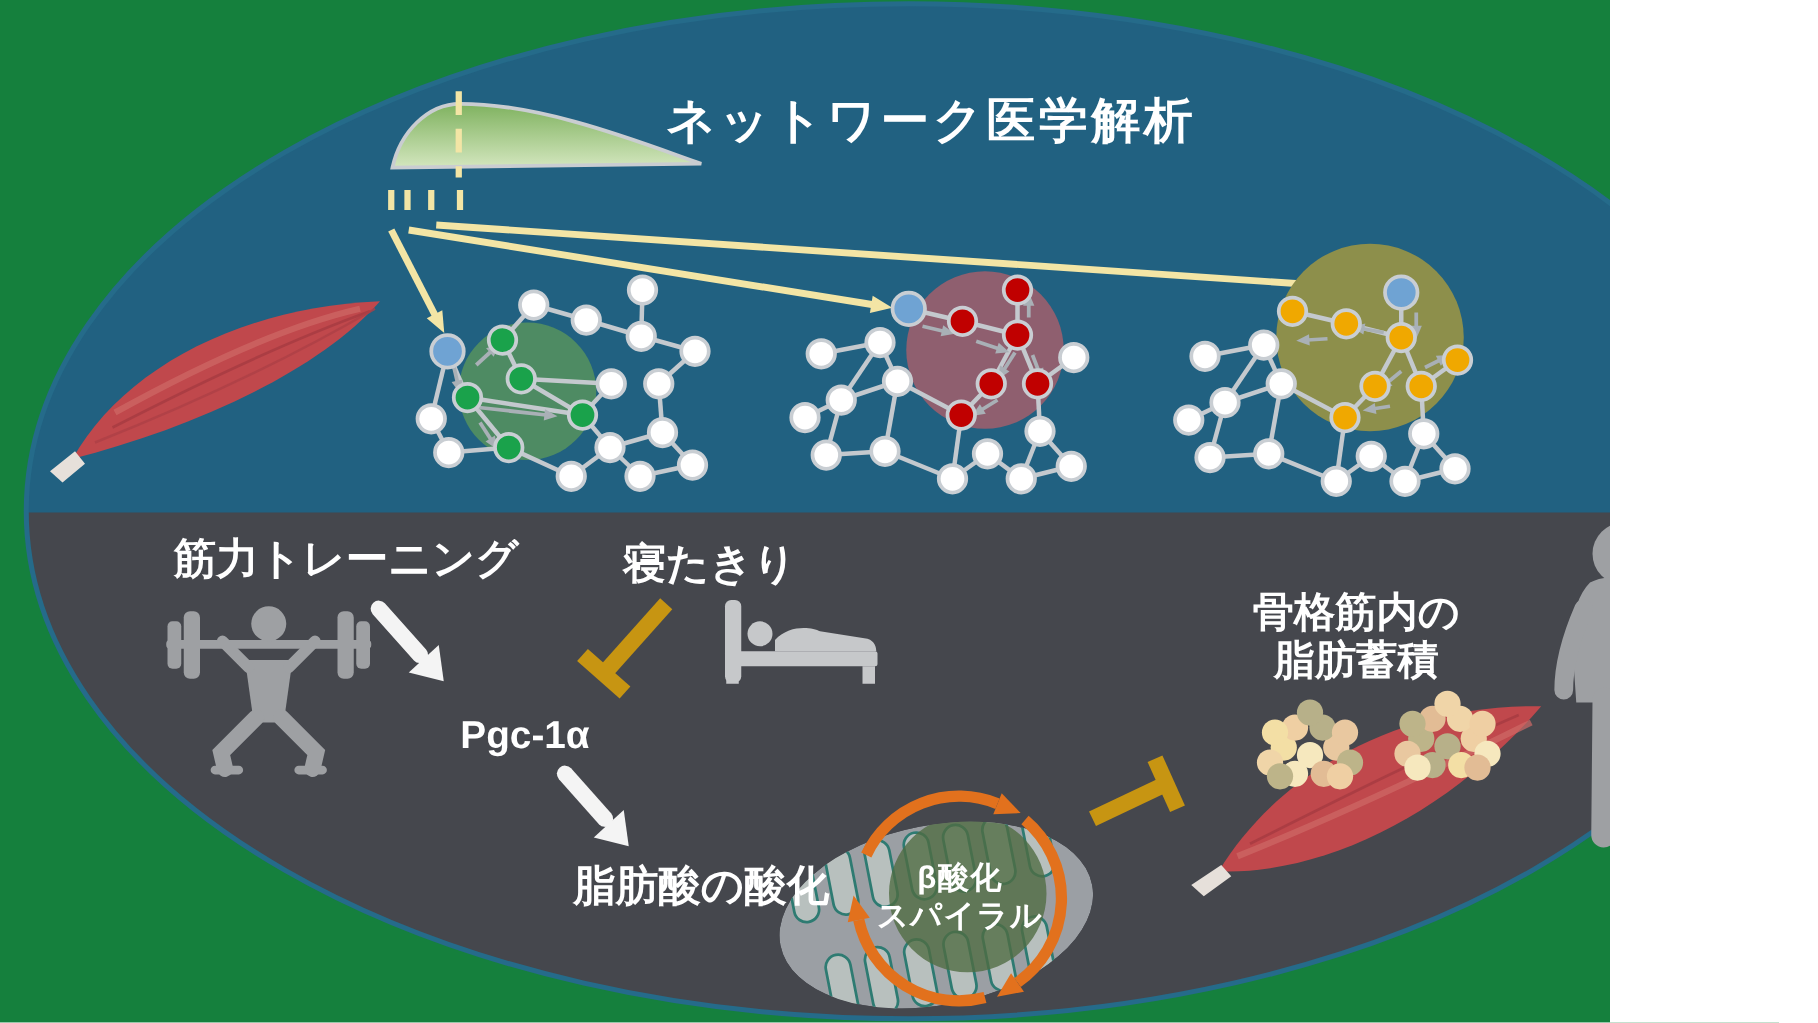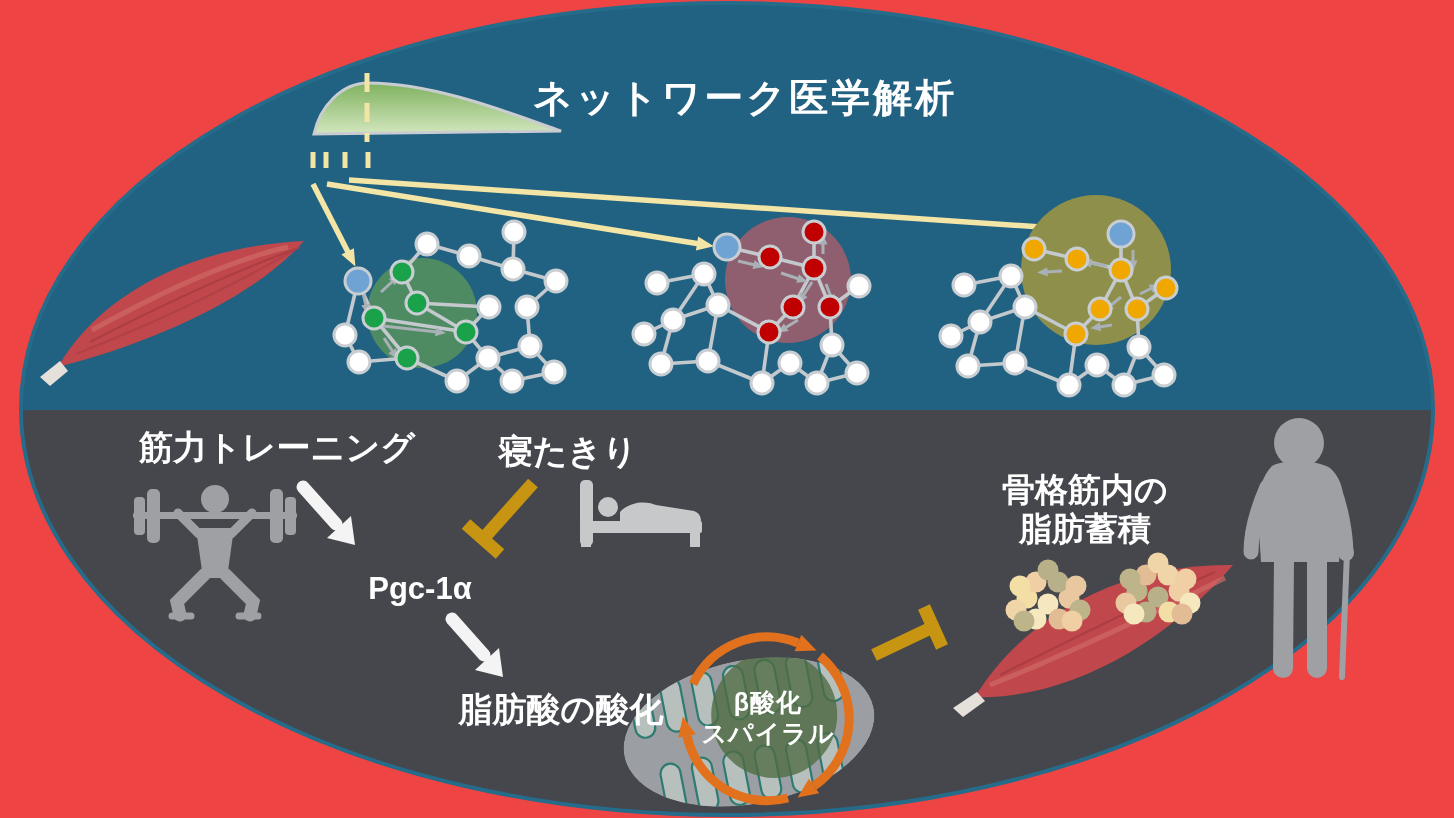--- a/index.html
+++ b/index.html
@@ -1,16 +1,16 @@
 <!DOCTYPE html>
 <html style="--top-background: #216181; --bottom-background: #45474D; --ellipse-border: #256B8A; --mapping-arrow-yellow: #F3E5A5; --inhibition-gold: #C79512; --cycle-orange: #E2711D; --cluster-green: #4E8B63; --cluster-maroon: #8F5F6F; --cluster-olive: #8D8F4B; --node-green: #1AA24B; --node-red: #C00000; --node-yellow: #F0A800; --node-blue: #6FA3D3; --node-stroke: #C9CED3; --edge-gray: #C4C9CE; --icon-gray: #9EA0A3; --bed-gray: #C6C8CA; --muscle-red: #C0484C; --curve-green-top: #7FB25F; --curve-green-bottom: #D3E6BE; --text-white: #FFFFFF;"><head>
 <meta charset="utf-8">
 <style>
   html,body{margin:0;padding:0;background:#fff;}
-  .stage{position:relative;width:1454px;height:818px;background:#ef4444;overflow:hidden;text-align:center;}
+  .stage{position:relative;width:1288px;height:818px;background:#15803d;overflow:hidden;text-align:center;}
   svg{position:absolute;left:0;top:0;}
   .bg-top{fill:var(--top-background,#216181);}
   .bg-bottom{fill:var(--bottom-background,#45474D);}
   .ring{stroke:var(--ellipse-border,#256B8A);}
   .yel{stroke:var(--mapping-arrow-yellow,#F3E5A5);}
   .gold{stroke:var(--inhibition-gold,#C79512);}
   .orange-stroke{stroke:var(--cycle-orange,#E2711D);}
   .orange-fill{fill:var(--cycle-orange,#E2711D);}
   .gray-icon{fill:var(--icon-gray,#9EA0A3);}
   .gray-icon-stroke{stroke:var(--icon-gray,#9EA0A3);}

